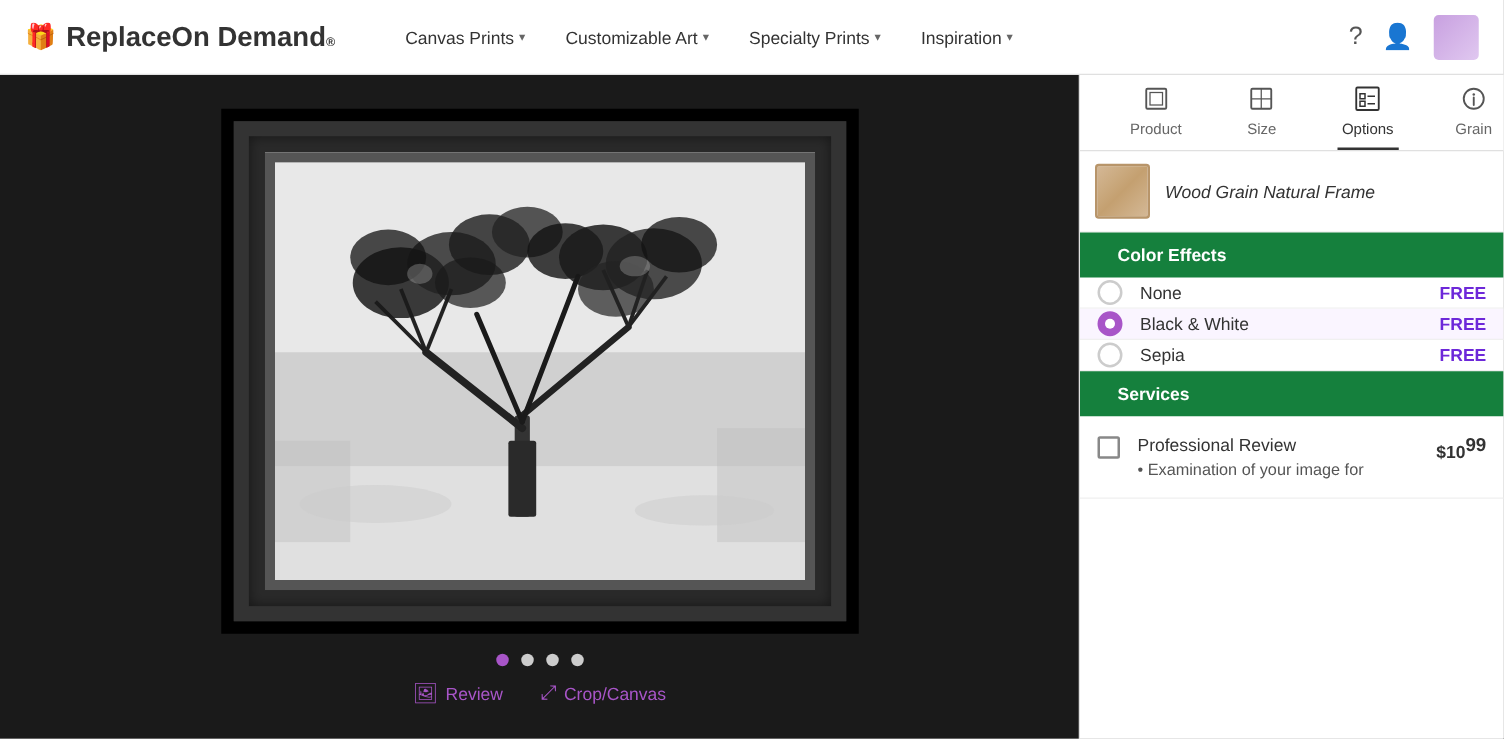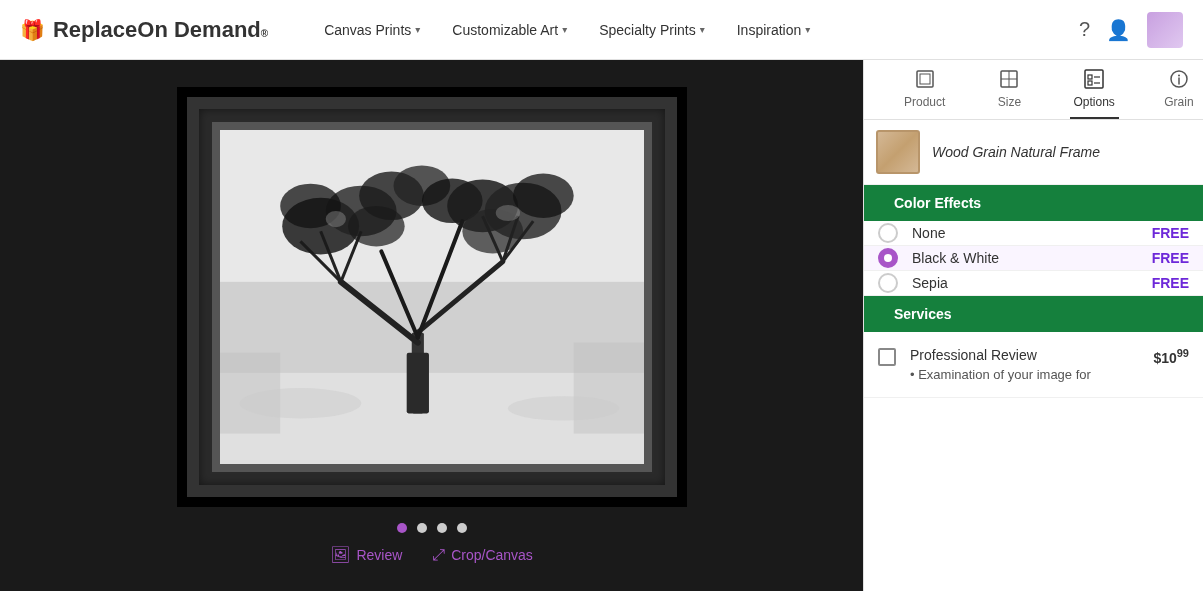--- a/index.html
+++ b/index.html
@@ -319,21 +319,21 @@
       color: #555;
       margin-top: 4px;
     }
     .service-price {
       font-size: 14px;
       font-weight: 700;
       color: #333;
       white-space: nowrap;
     }
     .service-price sup {
-      font-size: 11px;
+      font-size: 15px;
       vertical-align: super;
     }
 
     
     .options-scroll::-webkit-scrollbar { width: 6px; }
     .options-scroll::-webkit-scrollbar-track { background: #f0f0f0; }
     .options-scroll::-webkit-scrollbar-thumb { background: #ccc; border-radius: 3px; }
   </style>
 </head>
 <body>

